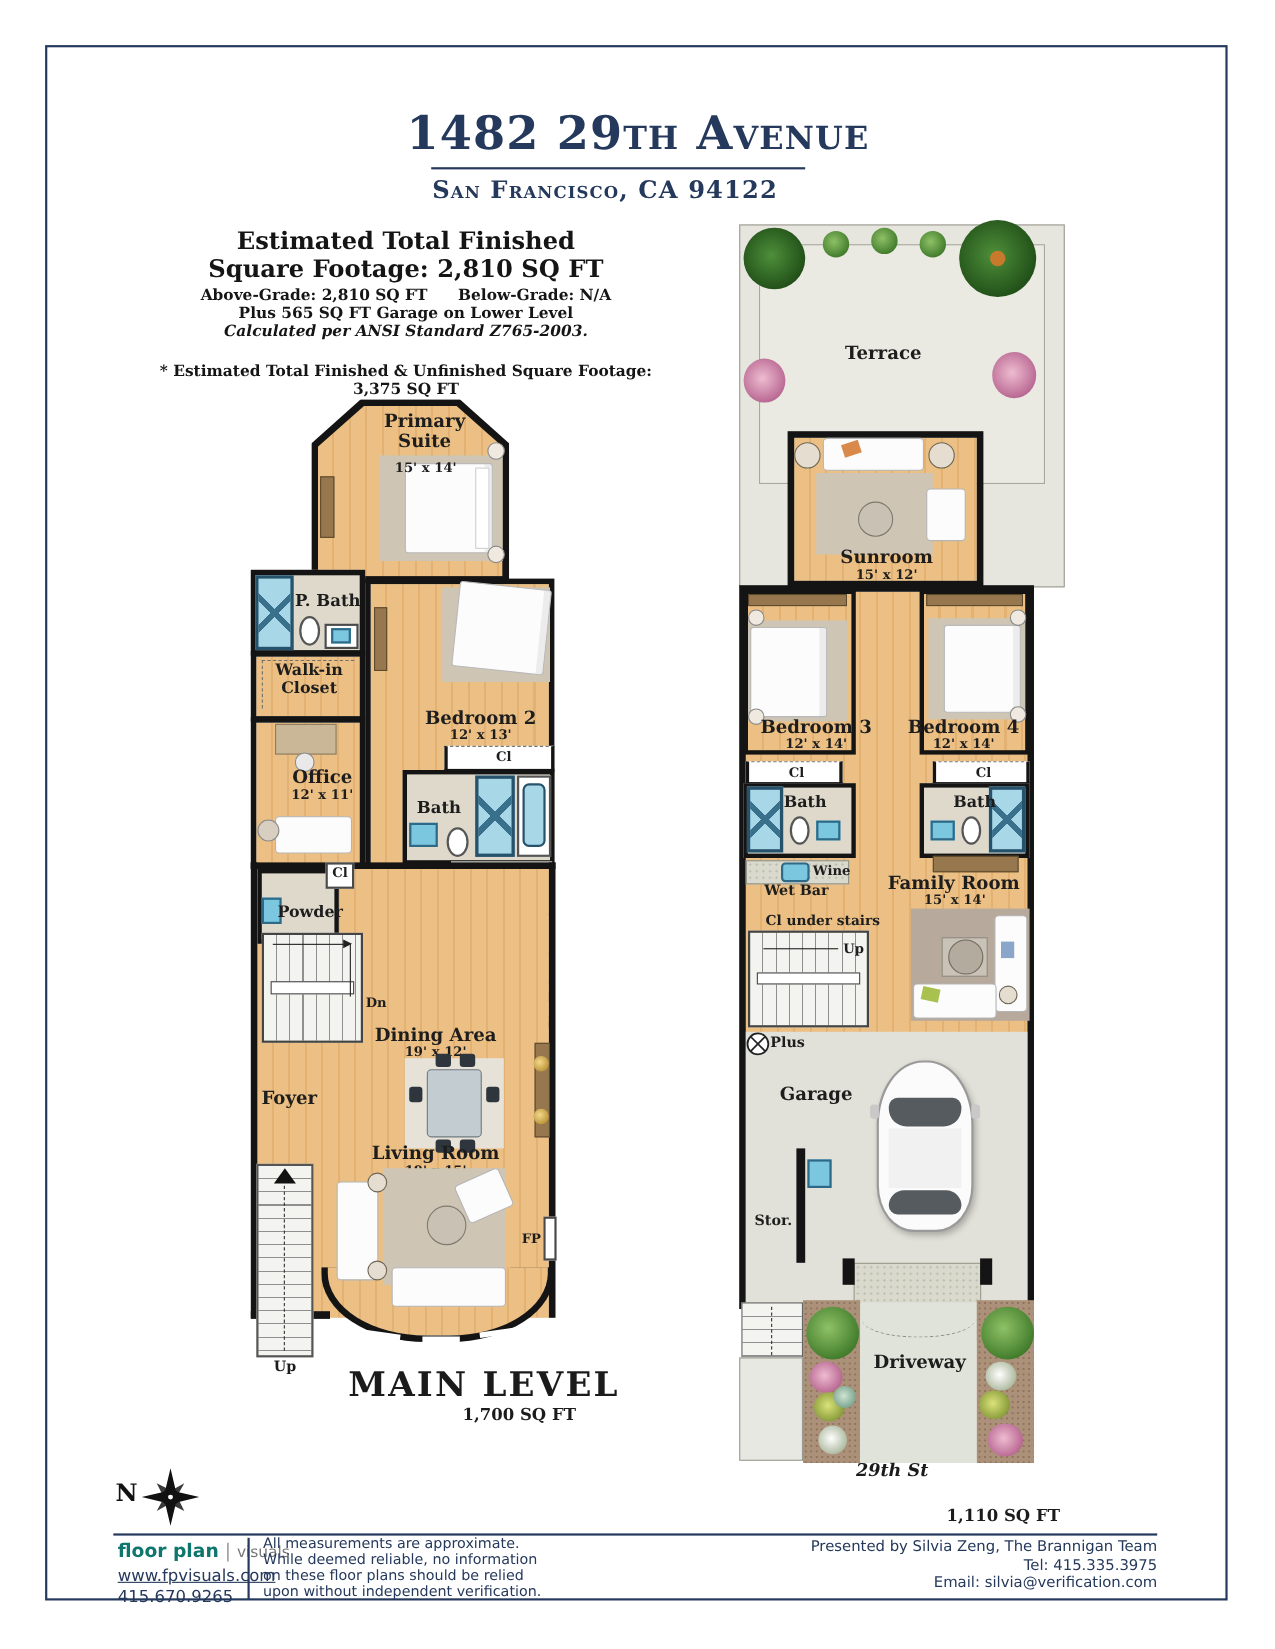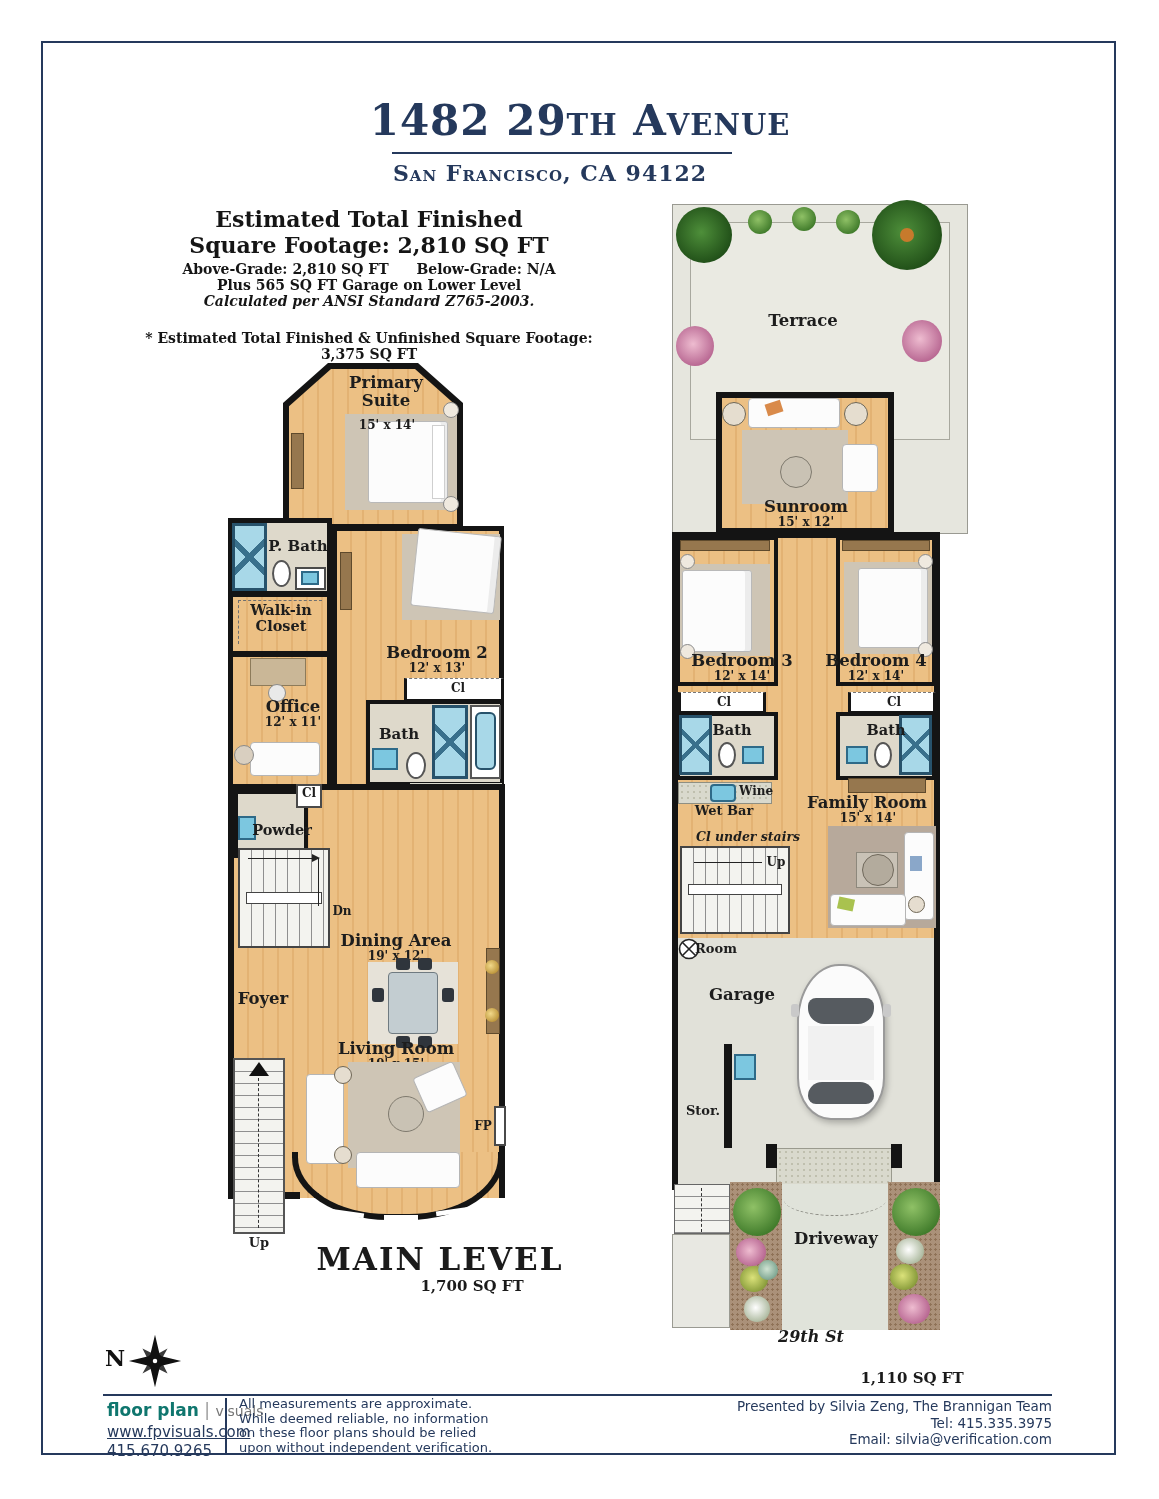--- a/index.html
+++ b/index.html
@@ -264,33 +264,33 @@
   <div class="lbl dims" style="left:868px;top:812px;">15' x 14'</div>
   <div class="r rug2" style="left:828px;top:826px;width:108px;height:102px;"></div>
   <div class="r" style="left:904px;top:832px;width:30px;height:88px;background:#fcfcfc;border:1px solid #b5b5b5;border-radius:4px;"></div>
   <div class="r" style="left:830px;top:894px;width:76px;height:32px;background:#fcfcfc;border:1px solid #b5b5b5;border-radius:4px;"></div>
   <div class="r" style="left:856px;top:852px;width:42px;height:36px;background:#c9c2b6;border:1px solid #8d887c;"></div>
   <div class="r circle" style="left:862px;top:854px;width:32px;height:32px;background:#b3ab9d;border:1.5px solid #70695c;"></div>
   <div class="r circle" style="left:908px;top:896px;width:17px;height:17px;background:#e5ddcf;border:1.5px solid #6e6656;"></div>
   <div class="r" style="left:838px;top:898px;width:16px;height:12px;background:#a9c24f;transform:rotate(12deg);"></div>
   <div class="r" style="left:910px;top:856px;width:12px;height:15px;background:#8aa7c9;"></div>
 
-  <div class="lbl ann" style="left:748px;top:830px;font-style:italic;font-size:12.5px;">Cl under stairs</div>
+  <div class="lbl ann" style="left:748px;top:830px;font-size:12.5px;">Cl under stairs</div>
   <div class="r stairsV" style="left:680px;top:846px;width:110px;height:88px;border:2px solid #444;"></div>
   <div class="r" style="left:688px;top:884px;width:94px;height:11px;background:#fff;border:1.5px solid #444;"></div>
   <div class="r" style="left:694px;top:862px;width:68px;height:0;border-top:1.5px solid #222;"></div>
   <div class="lbl ann" style="left:776px;top:856px;">Up</div>
 
   <div class="r" style="left:678px;top:938px;width:256px;height:246px;background:#e1e1d9;"></div>
   <svg class="r" style="left:678px;top:938px;width:22px;height:22px;" viewBox="0 0 22 22">
     <circle cx="11" cy="11" r="9.5" fill="#fff" stroke="#222" stroke-width="1.6"></circle>
     <line x1="4.5" y1="4.5" x2="17.5" y2="17.5" stroke="#222" stroke-width="1.6"></line>
     <line x1="17.5" y1="4.5" x2="4.5" y2="17.5" stroke="#222" stroke-width="1.6"></line>
   </svg>
-  <div class="lbl ann" style="left:716px;top:942px;font-size:13px;">Room</div>
+  <div class="lbl ann" style="left:716px;top:942px;font-size:13px;">Plus</div>
   <div class="lbl room-name" style="left:742px;top:986px;">Garage</div>
   <div class="r" style="left:724px;top:1044px;width:8px;height:104px;background:#141414;"></div>
   <div class="r bluebox" style="left:734px;top:1054px;width:22px;height:26px;"></div>
   <div class="lbl ann" style="left:703px;top:1104px;font-size:13px;">Stor.</div>
 
   <div class="r" style="left:797px;top:964px;width:88px;height:156px;background:#fbfbfb;border:2px solid #9a9a9a;border-radius:42px 42px 34px 34px / 58px 58px 42px 42px;box-shadow:2px 3px 6px rgba(0,0,0,.25);"></div>
   <div class="r" style="left:808px;top:998px;width:66px;height:26px;background:#565b60;border-radius:8px 8px 16px 16px;"></div>
   <div class="r" style="left:808px;top:1026px;width:66px;height:54px;background:#f1f1f1;"></div>
   <div class="r" style="left:808px;top:1082px;width:66px;height:22px;background:#565b60;border-radius:14px 14px 8px 8px;"></div>
   <div class="r" style="left:791px;top:1004px;width:8px;height:13px;background:#c9c9c9;border-radius:3px;"></div>

